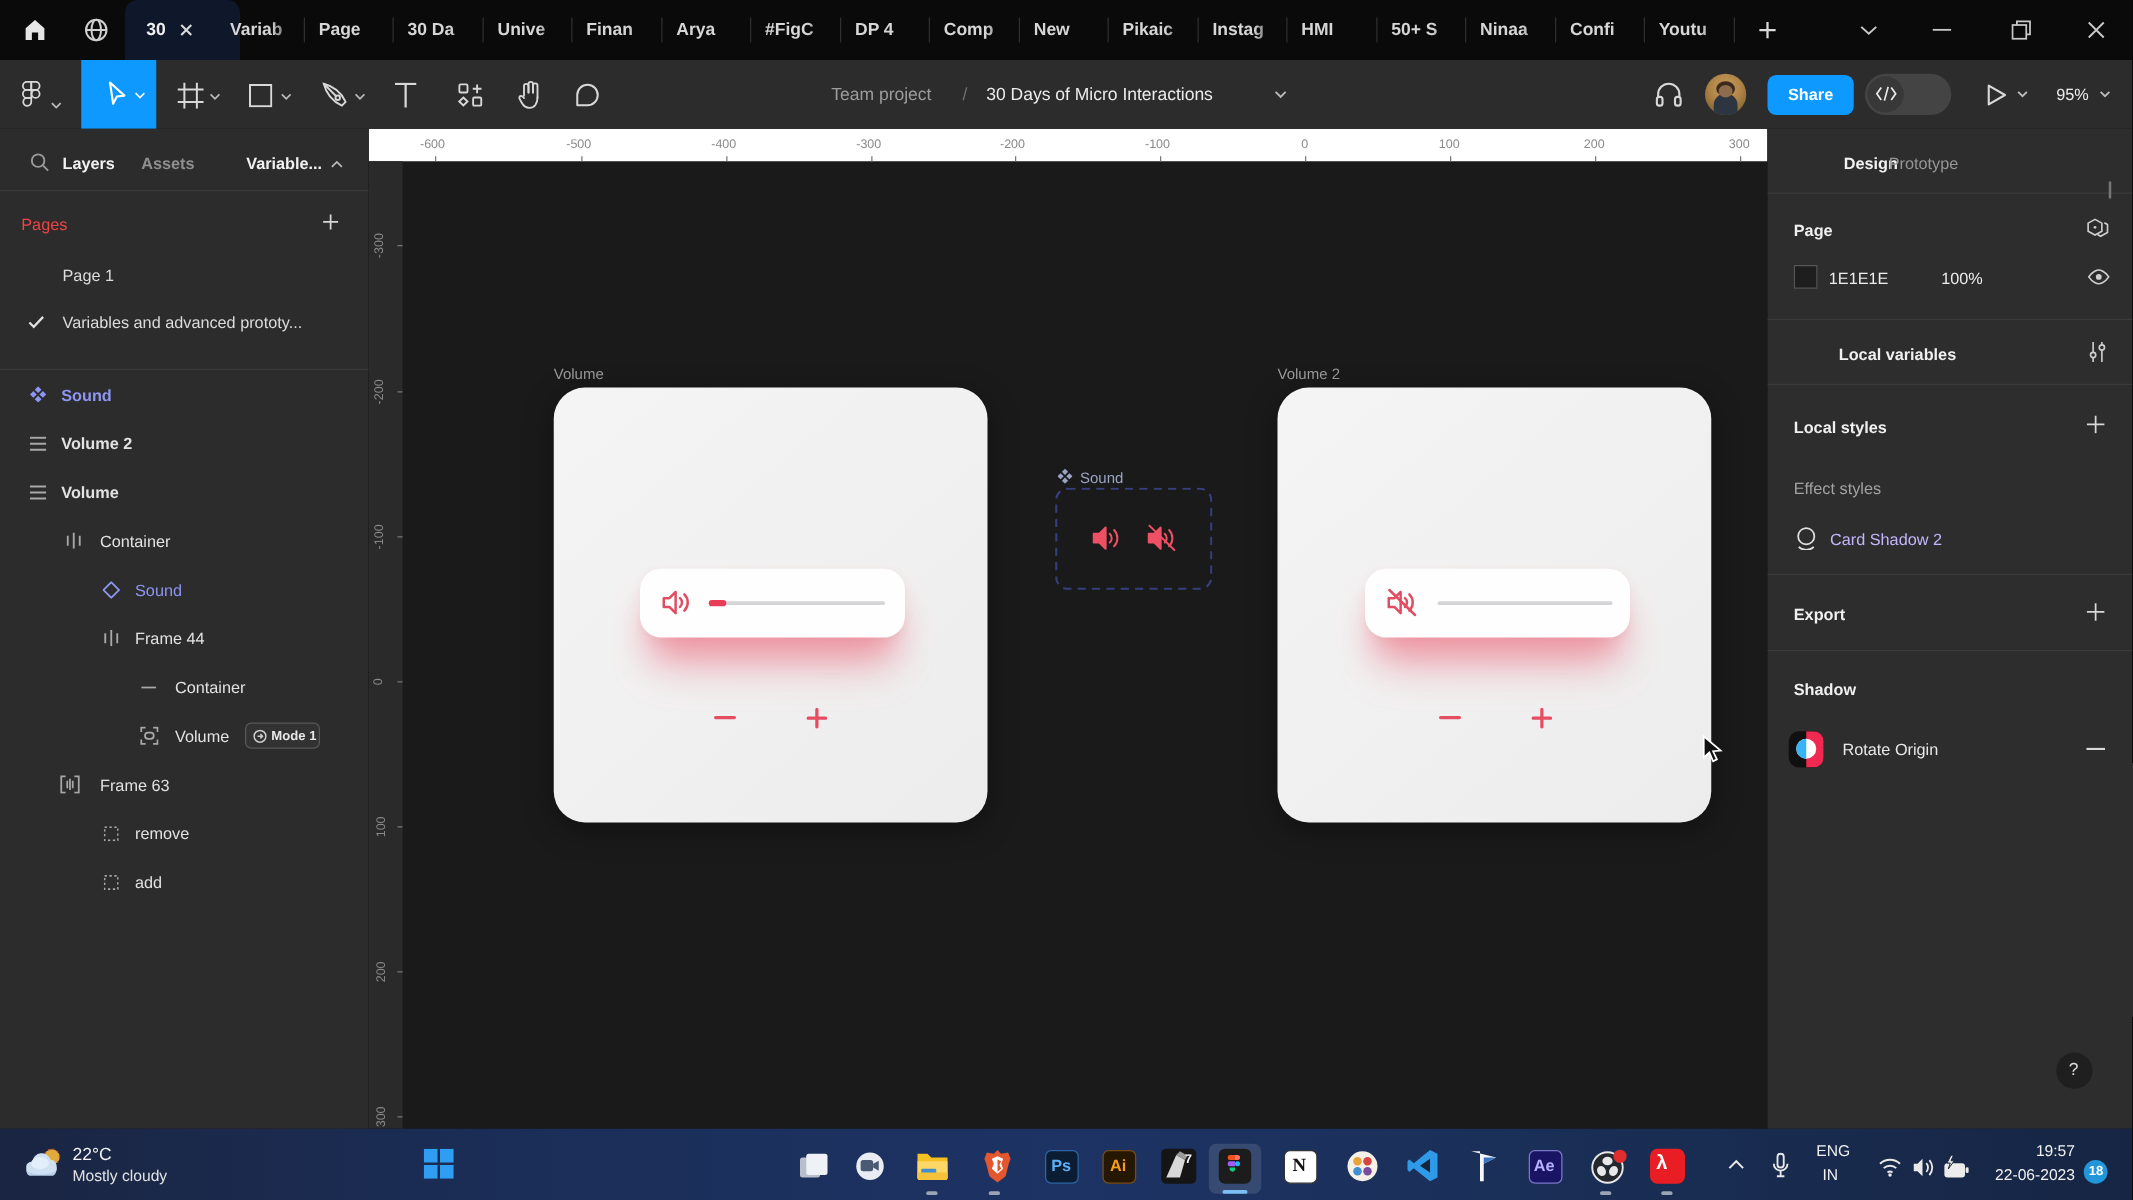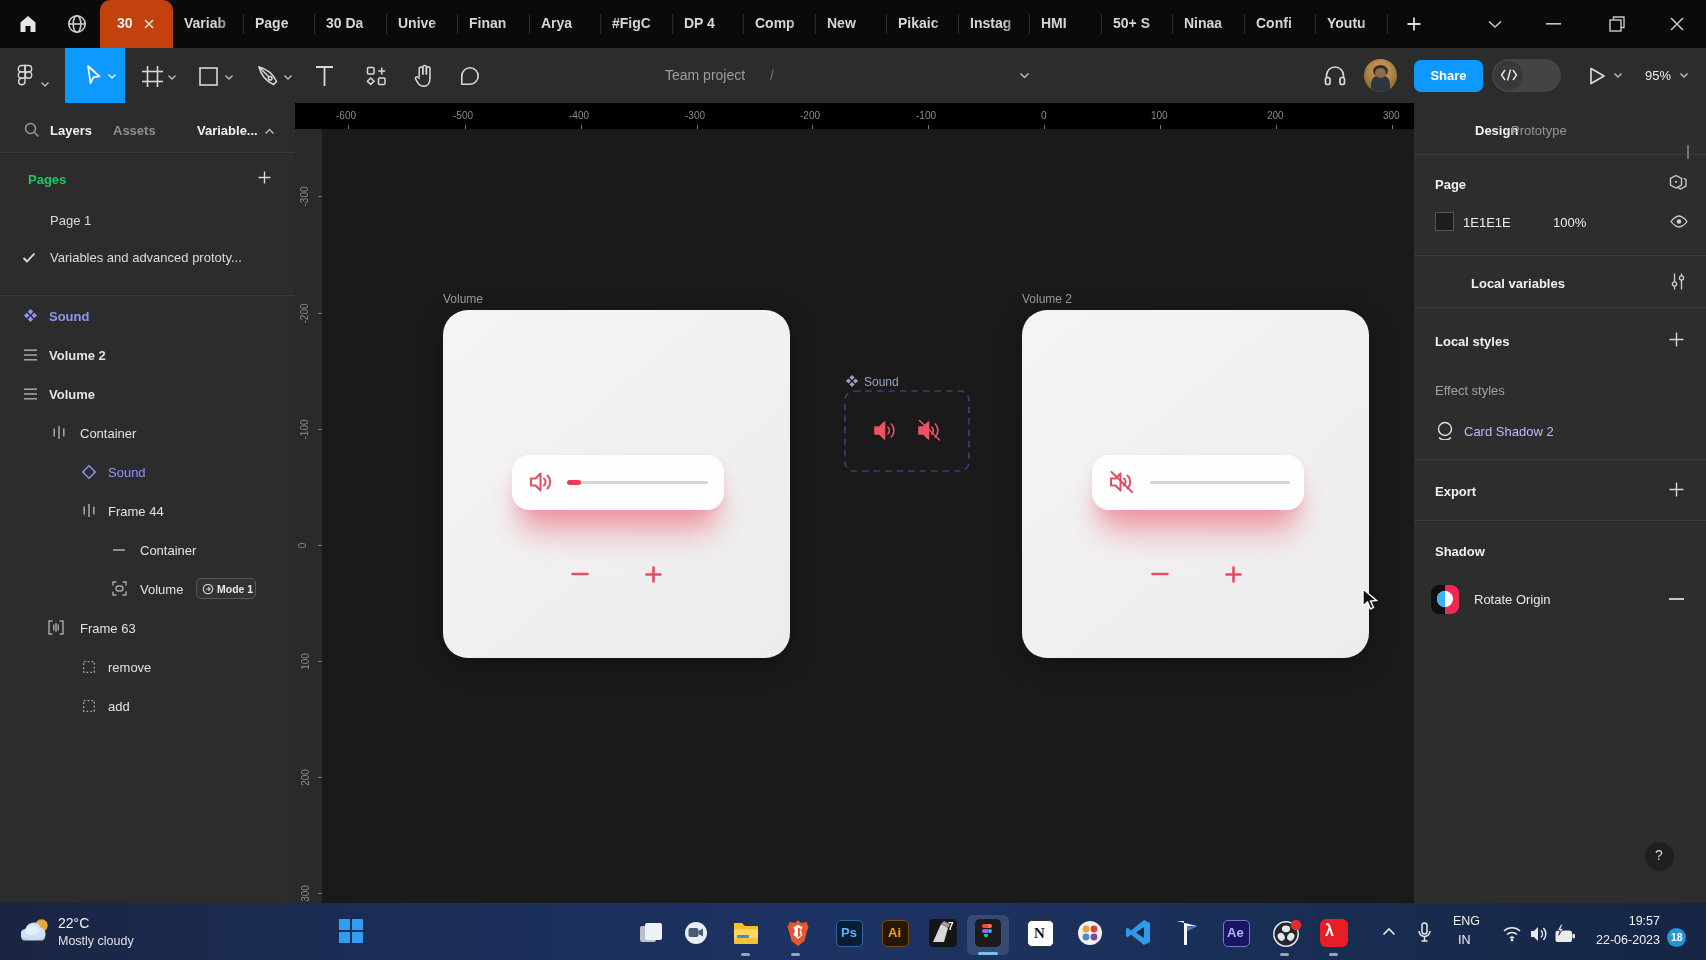--- a/index.html
+++ b/index.html
@@ -7,38 +7,38 @@
   #app{position:relative;width:1706px;height:960px;overflow:hidden;
        font-family:"Liberation Sans",sans-serif;background:#0c0c0c;}
   .abs{position:absolute;}
 
   
   #tabbar{position:absolute;left:0;top:0;width:1706px;height:48px;background:#0a0a0a;}
   .tab{position:absolute;top:0;height:48px;overflow:hidden;}
   .tab .tlabel{position:absolute;left:11px;top:15px;font-size:14px;font-weight:bold;color:#d6d6d6;white-space:nowrap;}
   .tab .fade{position:absolute;right:0;top:0;width:26px;height:48px;background:linear-gradient(90deg,rgba(10,10,10,0),#0a0a0a 80%);}
   .tabsep{position:absolute;top:14px;width:1px;height:20px;background:#2e2e2e;}
-  #activetab{position:absolute;left:100px;top:0;width:73px;height:48px;background:#c2410c;border-radius:10px 10px 0 0;}
+  #activetab{position:absolute;left:100px;top:0;width:92px;height:48px;background:#0f172a;border-radius:10px 10px 0 0;}
   #activetab .tlabel{position:absolute;left:17px;top:15px;font-size:14px;font-weight:bold;color:#efefef;}
 
   
   #toolbar{position:absolute;left:0;top:48px;width:1706px;height:55px;background:#2c2c2c;}
   #moveTool{position:absolute;left:65px;top:0;width:60px;height:55px;background:#0d99ff;}
   .crumb{position:absolute;top:0;height:55px;line-height:55px;font-size:14px;}
 
   
   #leftpanel{position:absolute;left:0;top:103px;width:295px;height:800px;background:#2c2c2c;}
   .lp-div{position:absolute;left:0;width:295px;height:1px;background:#3a3a3a;}
   .row{position:absolute;left:0;width:295px;height:39px;}
   .rowtxt{position:absolute;top:50%;transform:translateY(-50%);font-size:13px;color:#e2e2e2;white-space:nowrap;}
   .purple{color:#8d96f2;}
 
   
   #canvas{position:absolute;left:295px;top:103px;width:1119px;height:800px;background:#1a1a1a;overflow:hidden;}
-  #hruler{position:absolute;left:0;top:0;width:1119px;height:26px;background:#000000;}
+  #hruler{position:absolute;left:0;top:0;width:1119px;height:26px;background:#ffffff;}
   #vruler{position:absolute;left:0;top:26px;width:27px;height:774px;background:#2a2a2a;}
   .rlabel{position:absolute;font-size:10px;color:#8a8a8a;}
   .vlabel{transform:rotate(-90deg);transform-origin:center;}
   .card{position:absolute;width:347px;height:348px;border-radius:25px;
         background:linear-gradient(140deg,#f5f4f5 0%,#f1f0f0 55%,#edecec 100%);
         box-shadow:0 6px 24px rgba(0,0,0,0.35);}
   .cardlabel{position:absolute;font-size:12px;color:#9b9b9b;}
   .pill{position:absolute;width:212px;height:55px;background:#fefefe;border-radius:17px;
         box-shadow:0 20px 26px -8px rgba(235,95,115,0.55), 0 34px 34px -12px rgba(235,95,115,0.35), 0 2px 8px rgba(235,95,115,0.10);}
   .track{position:absolute;height:3px;background:#d5d4d6;border-radius:2px;top:26px;}
@@ -255,20 +255,21 @@
         <path d="M17 14 C17 18.8 14.6 22.3 10.6 22.3 C7.3 22.3 5.9 20.9 4.4 18.2 L2.6 14.9 C2 13.6 3.2 12.3 4.5 12.9 C5.2 13.2 5.8 13.8 6.2 14.5"></path>
       </g>
     </svg>
 
     <svg class="abs" style="left:459px;top:17px;" width="22" height="22" viewBox="0 0 22 22">
       <path d="M2.8 19.2 V11 A8.2 8.2 0 1 1 11 19.2 Z" fill="none" stroke="#d8d8d8" stroke-width="1.6" stroke-linejoin="round"></path>
     </svg>
 
     <span class="crumb" style="left:665px;color:#9d9d9d;">Team project</span>
     <span class="crumb" style="left:770px;color:#6f6f6f;">/</span>
+    <span class="crumb" style="left:789px;color:#ececec;">30 Days of Micro Interactions</span>
     <svg class="abs" style="left:1019px;top:24px;" width="11" height="8" viewBox="0 0 11 8">
       <path d="M1.5 1.5 L5.5 5.5 L9.5 1.5" fill="none" stroke="#bbb" stroke-width="1.5"></path>
     </svg>
 
     <svg class="abs" style="left:1323px;top:16px;" width="24" height="24" viewBox="0 0 24 24">
       <g fill="none" stroke="#d8d8d8" stroke-width="1.7">
         <path d="M3.5 14 v-2.5 a8.5 8.5 0 0 1 17 0 V14"></path>
         <rect x="2.5" y="13.5" width="4.5" height="7" rx="2"></rect>
         <rect x="17" y="13.5" width="4.5" height="7" rx="2"></rect>
       </g>
@@ -308,21 +309,21 @@
       <line x1="10.5" y1="10.5" x2="14.5" y2="14.5" stroke="#9a9a9a" stroke-width="1.5"></line>
     </svg>
     <span class="abs" style="left:50px;top:20px;font-size:13px;font-weight:bold;color:#f1f1f1;">Layers</span>
     <span class="abs" style="left:113px;top:20px;font-size:13px;font-weight:bold;color:#8f8f8f;">Assets</span>
     <span class="abs" style="left:197px;top:20px;font-size:13px;font-weight:bold;color:#f1f1f1;">Variable...</span>
     <svg class="abs" style="left:264px;top:25px;" width="11" height="7" viewBox="0 0 11 7">
       <path d="M1.5 5.5 L5.5 1.5 L9.5 5.5" fill="none" stroke="#bbb" stroke-width="1.4"></path>
     </svg>
     <div class="lp-div" style="top:49px;"></div>
 
-    <span class="abs" style="left:28px;top:69px;font-size:13px;font-weight:bold;color:#22c55e;">Pages</span>
+    <span class="abs" style="left:17px;top:69px;font-size:13px;font-weight:normal;color:#ef4444;">Pages</span>
     <svg class="abs" style="left:258px;top:68px;" width="13" height="13" viewBox="0 0 13 13">
       <path d="M6.5 0.5 V12.5 M0.5 6.5 H12.5" stroke="#d8d8d8" stroke-width="1.4"></path>
     </svg>
     <span class="abs" style="left:50px;top:110px;font-size:13px;color:#dcdcdc;">Page 1</span>
     <svg class="abs" style="left:22px;top:149px;" width="14" height="12" viewBox="0 0 14 12">
       <path d="M1.5 6 L5 9.5 L12.5 1.5" fill="none" stroke="#e0e0e0" stroke-width="1.8"></path>
     </svg>
     <span class="abs" style="left:50px;top:147px;font-size:13px;color:#dcdcdc;">Variables and advanced prototy...</span>
     <div class="lp-div" style="top:192px;"></div>
 

